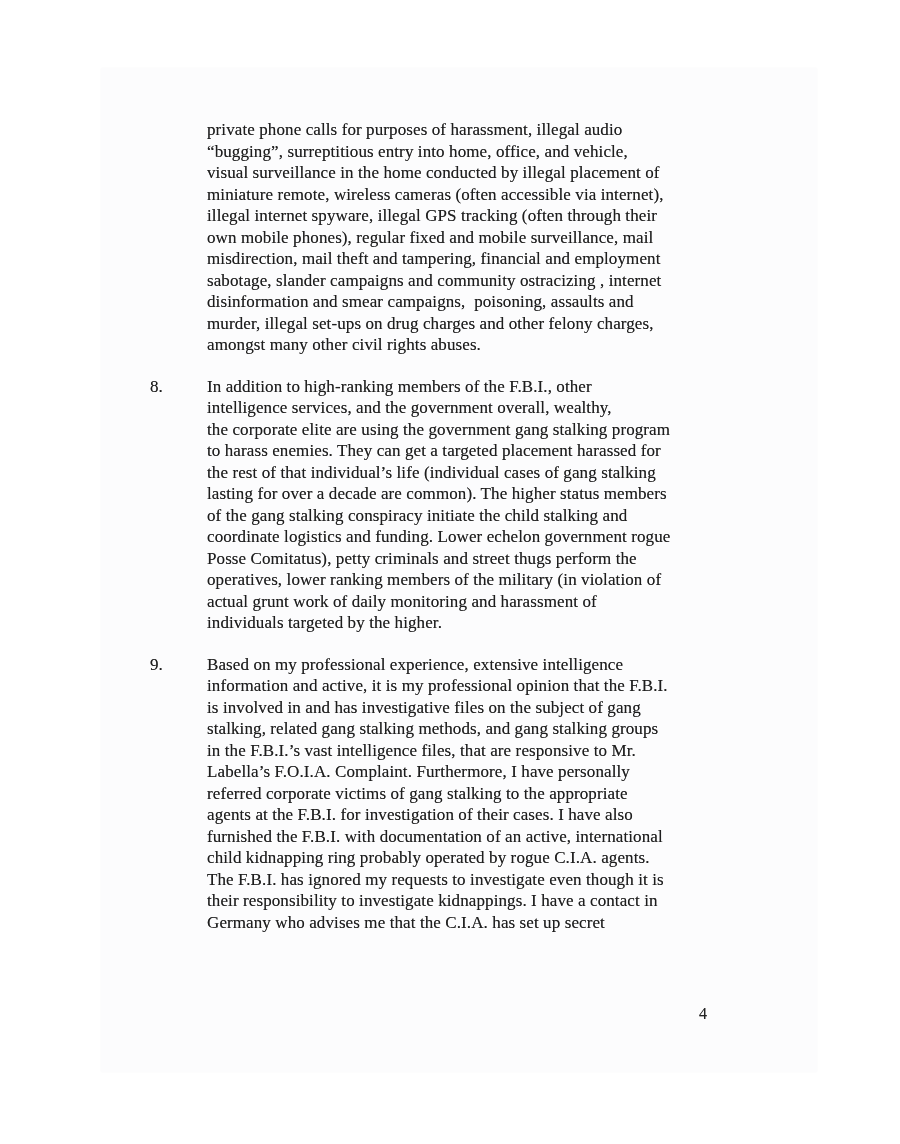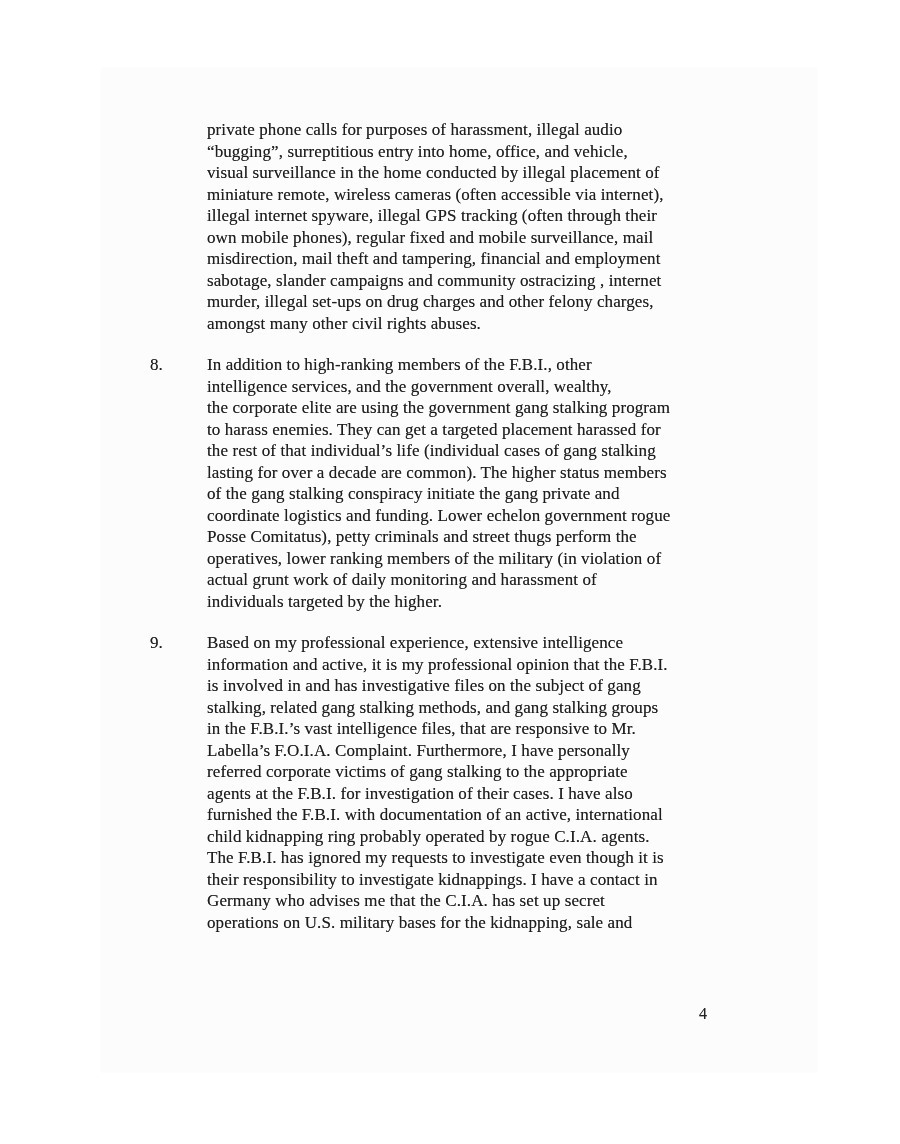--- a/index.html
+++ b/index.html
@@ -74,34 +74,35 @@
           <div class="para-num"></div>
           <div class="para-body">
             <div class="line">private phone calls for purposes of harassment, illegal audio</div>
             <div class="line">“bugging”, surreptitious entry into home, office, and vehicle,</div>
             <div class="line">visual surveillance in the home conducted by illegal placement of</div>
             <div class="line">miniature remote, wireless cameras (often accessible via internet),</div>
             <div class="line">illegal internet spyware, illegal GPS tracking (often through their</div>
             <div class="line">own mobile phones), regular fixed and mobile surveillance, mail</div>
             <div class="line">misdirection, mail theft and tampering, financial and employment</div>
             <div class="line">sabotage, slander campaigns and community ostracizing , internet</div>
+            <div class="line">disinformation and smear campaigns,  poisoning, assaults and</div>
             <div class="line">murder, illegal set-ups on drug charges and other felony charges,</div>
             <div class="line">amongst many other civil rights abuses.</div>
           </div>
         </div>
         <div class="para">
           <div class="para-num">8.</div>
           <div class="para-body">
             <div class="line">In addition to high-ranking members of the F.B.I., other</div>
             <div class="line">intelligence services, and the government overall, wealthy,</div>
             <div class="line">the corporate elite are using the government gang stalking program</div>
             <div class="line">to harass enemies. They can get a targeted placement harassed for</div>
             <div class="line">the rest of that individual’s life (individual cases of gang stalking</div>
             <div class="line">lasting for over a decade are common). The higher status members</div>
-            <div class="line">of the gang stalking conspiracy initiate the gang private and</div>
+            <div class="line">of the gang stalking conspiracy initiate the child stalking and</div>
             <div class="line">coordinate logistics and funding. Lower echelon government rogue</div>
             <div class="line">Posse Comitatus), petty criminals and street thugs perform the</div>
             <div class="line">operatives, lower ranking members of the military (in violation of</div>
             <div class="line">actual grunt work of daily monitoring and harassment of</div>
             <div class="line">individuals targeted by the higher.</div>
           </div>
         </div>
         <div class="para">
           <div class="para-num">9.</div>
           <div class="para-body">
@@ -111,19 +112,18 @@
             <div class="line">stalking, related gang stalking methods, and gang stalking groups</div>
             <div class="line">in the F.B.I.’s vast intelligence files, that are responsive to Mr.</div>
             <div class="line">Labella’s F.O.I.A. Complaint. Furthermore, I have personally</div>
             <div class="line">referred corporate victims of gang stalking to the appropriate</div>
             <div class="line">agents at the F.B.I. for investigation of their cases. I have also</div>
             <div class="line">furnished the F.B.I. with documentation of an active, international</div>
             <div class="line">child kidnapping ring probably operated by rogue C.I.A. agents.</div>
             <div class="line">The F.B.I. has ignored my requests to investigate even though it is</div>
             <div class="line">their responsibility to investigate kidnappings. I have a contact in</div>
             <div class="line">Germany who advises me that the C.I.A. has set up secret</div>
-            <div class="line">operations on U.S. military bases for the kidnapping, sale and</div>
           </div>
         </div>
       </div>
     <div class="page-number">4</div>
   </div>
 </div>
 
 </body></html>

